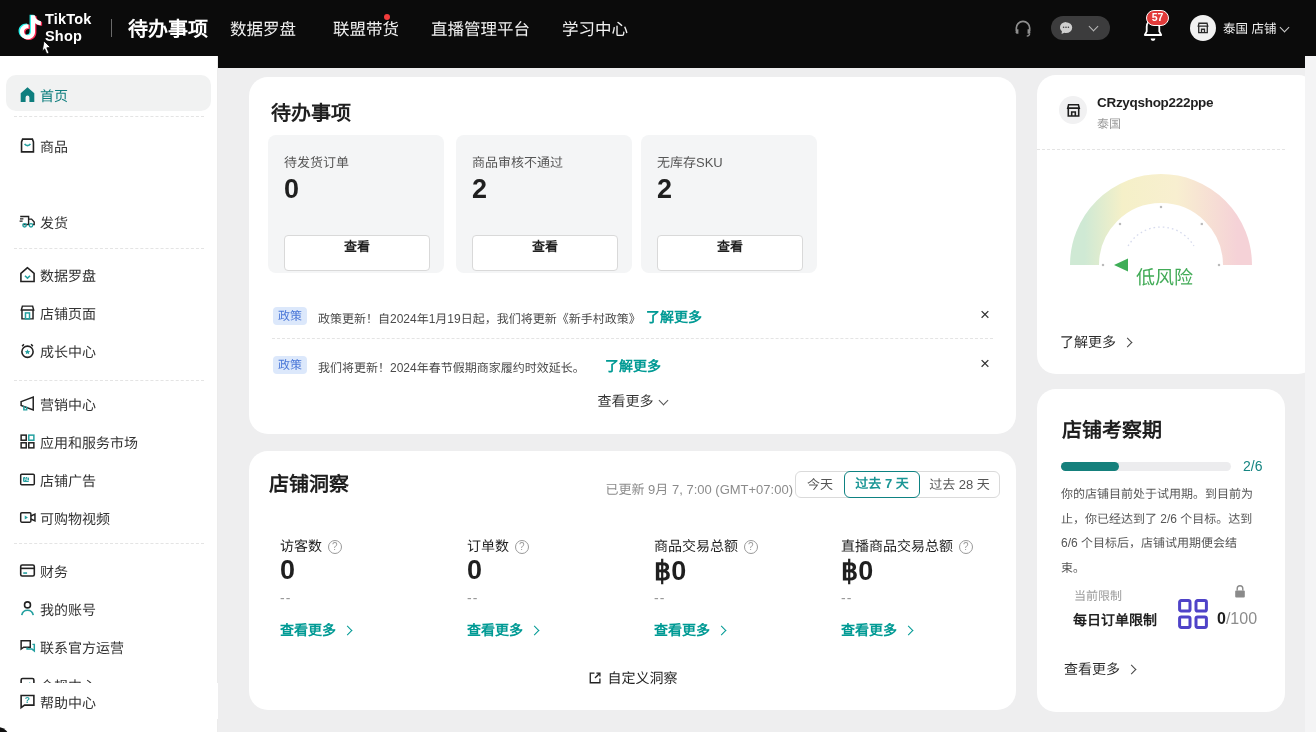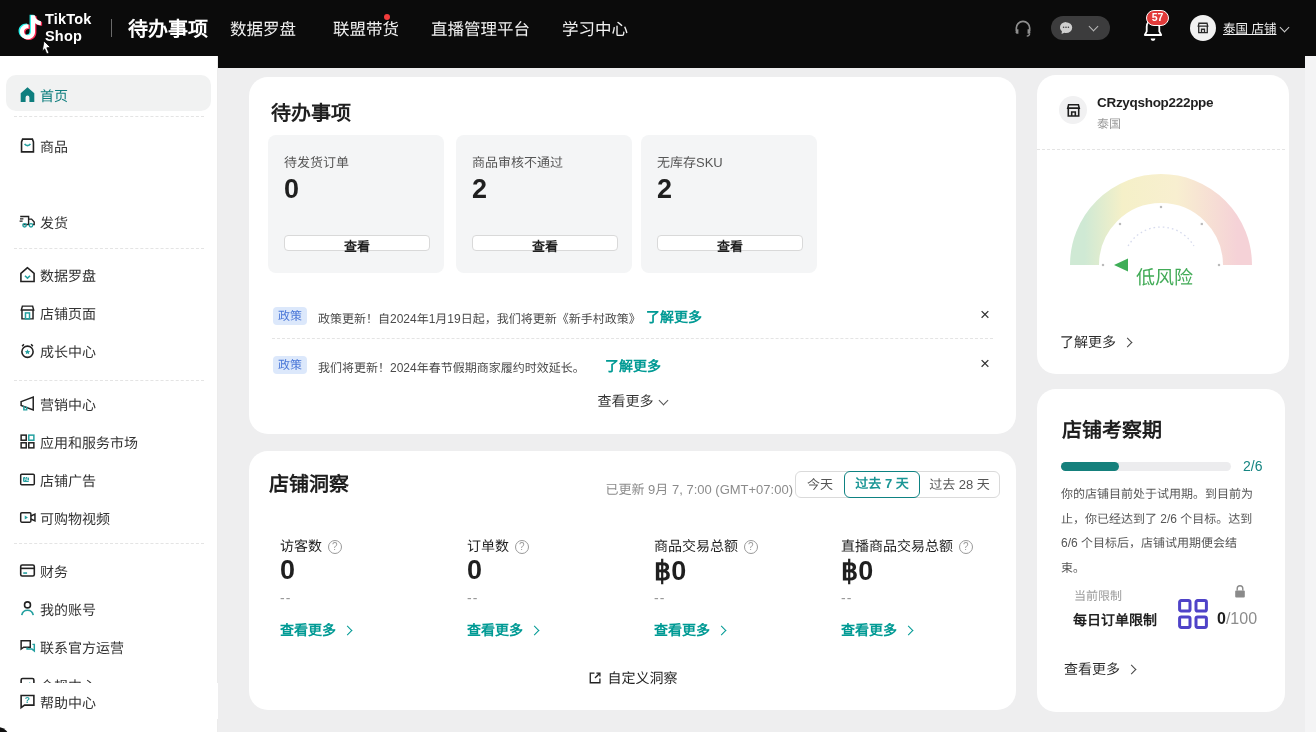--- a/index.html
+++ b/index.html
@@ -17,21 +17,21 @@
   .sdiv { position:absolute; left:14px; width:190px; border-top:1px dashed #e4e4e4; }
   
   .card { position:absolute; background:#fff; border-radius:19px; }
   .h2 { font-size:20px; font-weight:700; color:#1f1f1f; }
   .chev { display:inline-block; width:7px; height:7px; border-right:1.6px solid currentColor; border-bottom:1.6px solid currentColor; }
   .chev.r { transform:rotate(-45deg); }
   .chev.d { transform:rotate(45deg); }
   .todo { position:absolute; top:58px; width:176px; height:138px; border-radius:8px; background:#f4f5f6; }
   .todo .tl { position:absolute; left:16px; top:17px; font-size:13px; color:#565656; }
   .todo .tn { position:absolute; left:16px; top:39px; font-size:27px; font-weight:700; color:#1f1f1f; }
-  .todo .tb { position:absolute; left:16px; right:14px; top:100px; height:16px; background:#fff; border:1px solid #d9d9d9; border-radius:4px; font-size:13px; font-weight:700; color:#1f1f1f; text-align:center; line-height:22px; }
+  .todo .tb { position:absolute; left:16px; right:14px; top:100px; height:36px; background:#fff; border:1px solid #d9d9d9; border-radius:4px; font-size:13px; font-weight:700; color:#1f1f1f; text-align:center; line-height:22px; }
   .xmark { font-size:17px; color:#333; line-height:18px; }
   .seg { height:27px; font-size:13px; color:#555; text-align:center; line-height:27px; }
   .met { position:absolute; top:0; }
   .met .ml { position:absolute; left:0; top:84px; width:180px; font-size:14px; color:#1f1f1f; white-space:nowrap; }
   .qm { display:inline-block; width:14px; height:14px; border-radius:50%; border:1px solid #9a9a9a; color:#9a9a9a; font-size:10px; text-align:center; line-height:12px; vertical-align:1px; margin-left:2px; }
   .met .mn { position:absolute; left:0; top:104px; font-size:27px; font-weight:700; color:#1f1f1f; }
   .met .md { position:absolute; left:0; top:139px; font-size:14px; color:#9a9a9a; white-space:nowrap; letter-spacing:1px; }
   .met .mk { position:absolute; left:0; top:168px; font-size:14px; font-weight:700; color:#009a94; white-space:nowrap; }
   .met .chev { border-color:#009a94; margin-left:4px; vertical-align:1px; }
 </style>
@@ -81,21 +81,21 @@
     <path d="M9.7 21.5h4.6c0 1.4-1 2.3-2.3 2.3s-2.3-.9-2.3-2.3z" fill="#fff"></path>
   </svg>
   <div class="abs" style="left:1146px; top:10px; min-width:23px; height:16px; border-radius:9px; background:#e23b3b; border:1.5px solid #fff; color:#fff; font-size:10.5px; font-weight:700; text-align:center; line-height:13px; padding:0 3px;">57</div>
 
   <div class="abs" style="left:1190px; top:15px; width:26px; height:26px; border-radius:50%; background:#f1f1f1;"></div>
   <svg class="abs" style="left:1196px; top:21px;" width="14" height="14" viewBox="0 0 16 16" fill="none" stroke="#2b2b2b" stroke-width="1.5">
     <path d="M2.6 5.8 3.4 2.6h9.2l.8 3.2z"></path>
     <path d="M3.1 5.8v7.4h9.8V5.8"></path>
     <path d="M6.3 13.2V9.4h3.4v3.8"></path>
   </svg>
-  <div class="nav" style="left:1223px; font-size:12.5px;text-decoration:underline;">泰国 店铺</div>
+  <div class="nav" style="left:1223px; font-size:12.5px;">泰国 店铺</div>
   <span class="chev d abs" style="left:1281px; top:24px; border-color:#cfcfcf;"></span>
 </div>
 
 <div id="sidebar">
   <div class="abs" style="left:6px; top:19px; width:205px; height:36px; border-radius:10px; background:#f1f2f2;"></div>
 
   <div class="srow" style="top:20px;">
     <svg class="ic" viewBox="0 0 16 16">
         <path d="M8 1.2 1.6 6.8V15h4.6v-4.2a1.8 1.8 0 0 1 3.6 0V15h4.6V6.8z" fill="#0f7e7e"></path>
       </svg>
@@ -281,21 +281,21 @@
       <div class="mk">查看更多 <span class="chev r"></span></div>
     </div>
 
   <div class="abs" style="left:0; top:216px; width:767px; text-align:center; font-size:14px; color:#222;"><svg width="14" height="14" viewBox="0 0 16 16" fill="none" stroke="#222" stroke-width="1.5" style="vertical-align:-2px; margin-right:6px;">
         <path d="M13.6 8.6v4.8H2.6V2.4h4.8"></path>
         <path d="M9.6 2.4h4v4"></path>
         <path d="M13.2 2.8 8 8"></path>
       </svg>自定义洞察</div>
 </div>
 
-<div class="card" id="rcard1" style="left:1037px; top:75px; width:252px; height:299px;">
+<div class="card" id="rcard1" style="left:1037px; top:75px; width:280px; height:299px;">
   <div class="abs" style="left:22px; top:21px; width:28px; height:28px; border-radius:50%; background:#f1f1f2;"></div>
   <svg class="abs" style="left:28px; top:27px;" width="17" height="17" viewBox="0 0 16 16" fill="none" stroke="#1f1f1f" stroke-width="1.5">
     <path d="M2.6 5.8 3.4 2.6h9.2l.8 3.2z"></path>
     <path d="M3.1 5.8v7.4h9.8V5.8"></path>
     <path d="M6.3 13.2V9.4h3.4v3.8"></path>
   </svg>
   <div class="abs" style="left:60px; top:20px; font-size:13.5px; font-weight:700; letter-spacing:-0.3px; color:#1f1f1f;">CRzyqshop222ppe</div>
   <div class="abs" style="left:60px; top:39px; font-size:12px; color:#9b9b9b;">泰国</div>
   <div class="abs" style="left:0; top:74px; width:248px; border-top:1px dashed #e4e4e4;"></div>
   <svg class="abs" style="left:0; top:99px;" width="248" height="100" viewBox="0 0 248 100">

